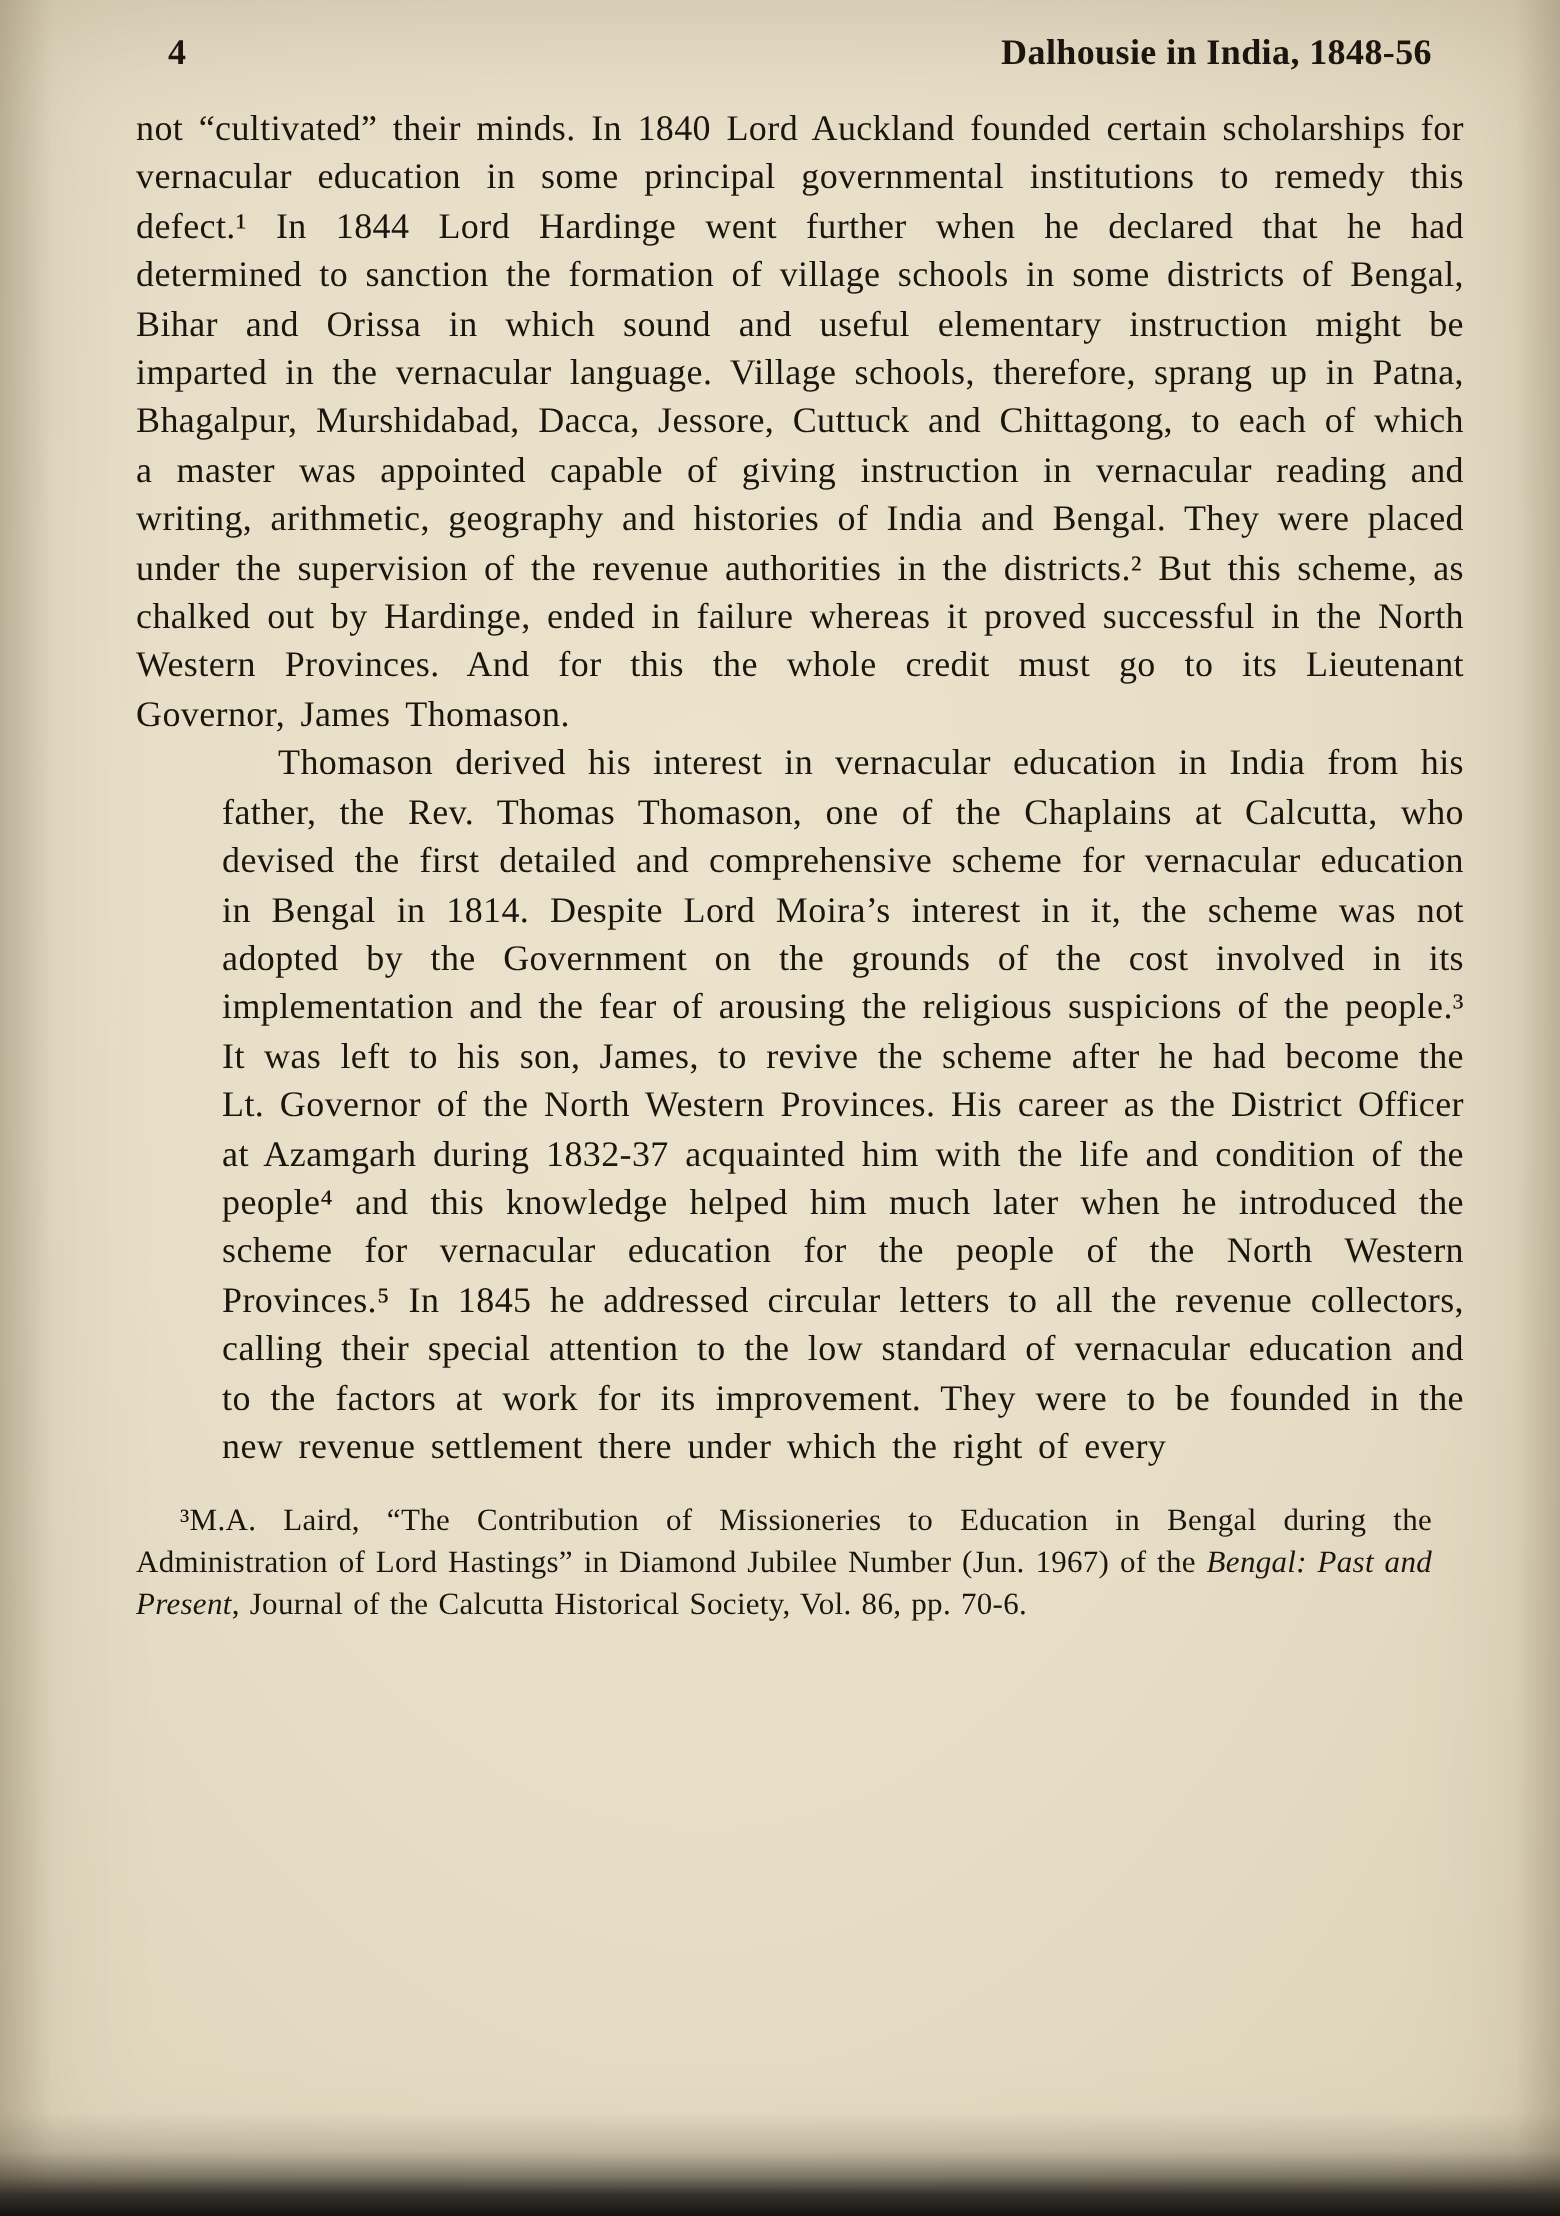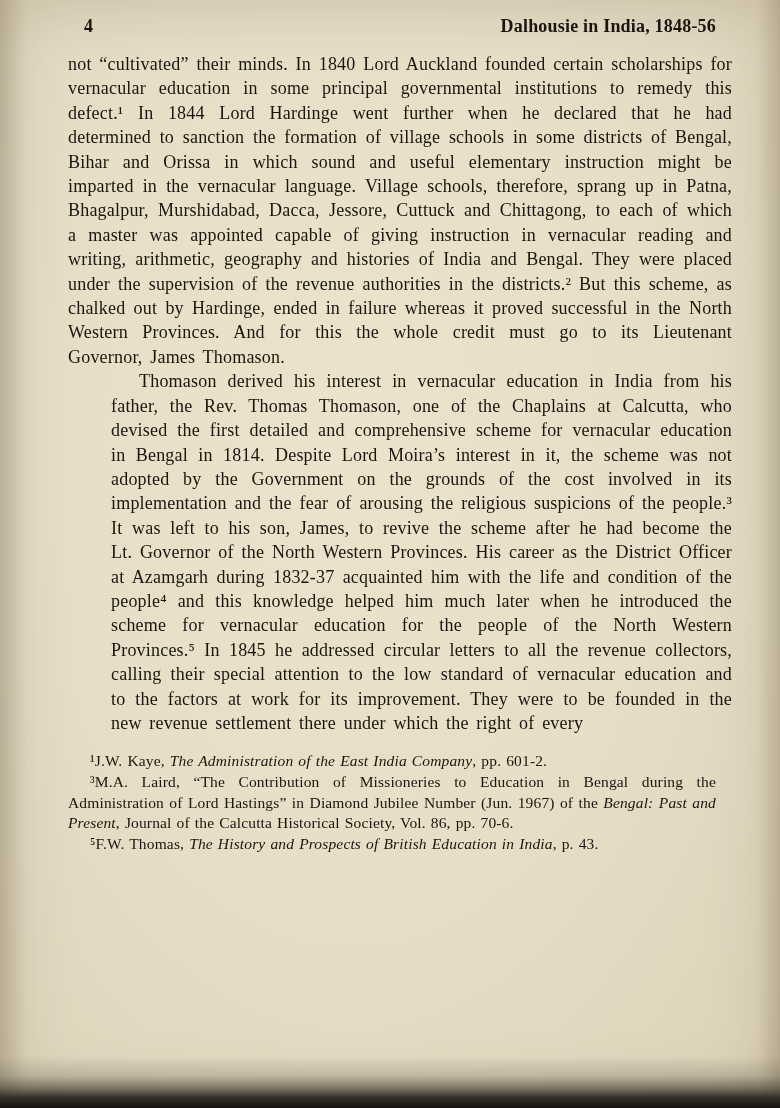--- a/index.html
+++ b/index.html
@@ -103,21 +103,19 @@
     <span>4</span>
     <span>Dalhousie in India, 1848-56</span>
   </div>
 
   <div class="body-text">
       <p class="">not “cultivated” their minds.  In 1840 Lord Auckland founded certain scholarships for vernacular education in some principal governmental institutions to remedy this defect.¹ In 1844 Lord Hardinge went further when he declared that he had determined to sanction the formation of village schools in some districts of Bengal, Bihar and Orissa in which sound and useful elementary instruction might be imparted in the vernacular language. Village schools, therefore, sprang up in Patna, Bhagalpur, Murshidabad, Dacca, Jessore, Cuttuck and Chittagong, to each of which a master was appointed capable of giving instruction in vernacular reading and writing, arithmetic, geography and histories of India and Bengal.  They were placed under the supervision of the revenue authorities in the districts.² But this scheme, as chalked out by Hardinge, ended in failure whereas it proved successful in the North Western Provinces. And for this the whole credit must go to its Lieutenant Governor, James Thomason.</p>
       <p class="indent">Thomason derived his interest in vernacular education in India from his father, the Rev. Thomas Thomason, one of the Chaplains at Calcutta, who devised the first detailed and comprehensive scheme for vernacular education in Bengal in 1814. Despite Lord Moira’s interest in it, the scheme was not adopted by the Government on the grounds of the cost involved in its implementation and the fear of arousing the religious suspicions of the people.³ It was left to his son, James, to revive the scheme after he had become the Lt. Governor of the North Western Provinces. His career as the District Officer at Azamgarh during 1832-37 acquainted him with the life and condition of the people⁴ and this knowledge helped him much later when he introduced the scheme for vernacular education for the people of the North Western Provinces.⁵ In 1845 he addressed circular letters to all the revenue collectors, calling their special attention to the low standard of vernacular education and to the factors at work for its improvement. They were to be founded in the new revenue settlement there under which the right of every</p>
     </div>
 
   <div class="footnotes">
-      <p><span>¹J.W. Kaye, </span><span class="it">The Administration of the East India Company</span><span>, pp. 601-2.</span></p>
       <p><span>³M.A. Laird, “The Contribution of Missioneries to Education in Bengal during the Administration of Lord Hastings” in Diamond Jubilee Number (Jun. 1967) of the </span><span class="it">Bengal: Past and Present</span><span>, Journal of the Calcutta Historical Society, Vol. 86, pp. 70-6.</span></p>
-      <p><span>⁵F.W. Thomas, </span><span class="it">The History and Prospects of British Education in India</span><span>, p. 43.</span></p>
     </div>
 
   <div class="left-shade"></div>
   <div class="right-shade"></div>
   <div class="bottom-edge"></div>
 </div>
 
 </body></html>

